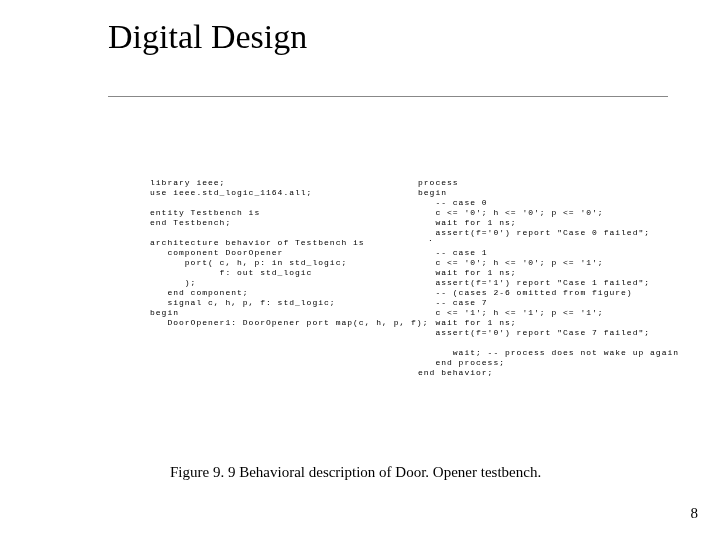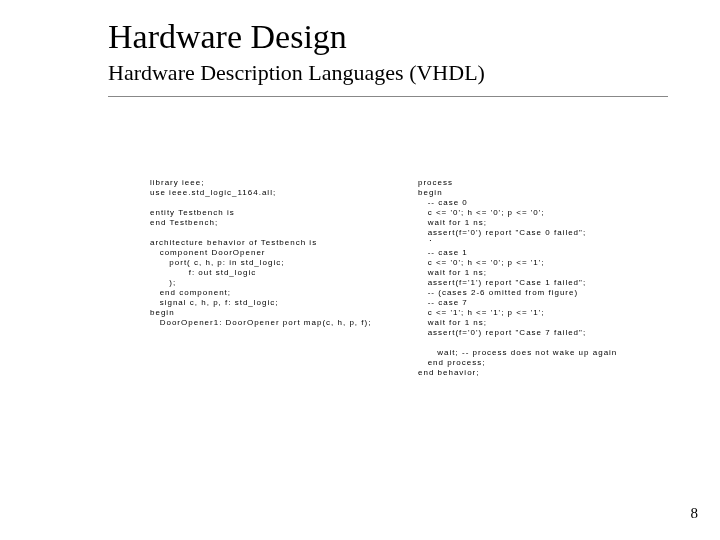--- a/index.html
+++ b/index.html
@@ -37,21 +37,21 @@
   }
   .rule {
     position: absolute;
     left: 108px;
     top: 88px;
     width: 560px;
     border: 0;
     border-top: 1px solid #888;
   }
   .code {
-    font-family: Liberation Sans, sans-serif;
+    font-family: Liberation Mono, monospace;
     font-size: 8px;
     line-height: 1.25;
     letter-spacing: 1px;
     white-space: pre;
     color: #000;
   }
   .code-left {
     position: absolute;
     left: 150px;
     top: 178px;
@@ -86,22 +86,21 @@
     font-family: "Times New Roman", Times, serif;
     font-size: 15px;
     color: #000;
   }
 </style>
 </head>
 <body>
 
 <div class="slide">
 
-  <div class="title">Hardware Design</div>
-  <div class="subtitle">Hardware Description Languages (VHDL)</div>
+  <div class="title">Digital Design</div>
   <hr class="rule">
 
   <div class="code code-left">library ieee;
 use ieee.std_logic_1164.all;
 
 entity Testbench is
 end Testbench;
 
 architecture behavior of Testbench is
    component DoorOpener
@@ -127,15 +126,16 @@
    -- (cases 2-6 omitted from figure)
    -- case 7
    c &lt;= '1'; h &lt;= '1'; p &lt;= '1';
    wait for 1 ns;
    assert(f='0') report "Case 7 failed";
 
       wait; -- process does not wake up again
    end process;
 end behavior;</div>
 
+  <div class="caption">Figure 9. 9 Behavioral description of Door. Opener testbench.</div>
   <div class="pagenum">8</div>
 
 </div>
 
 </body></html>

